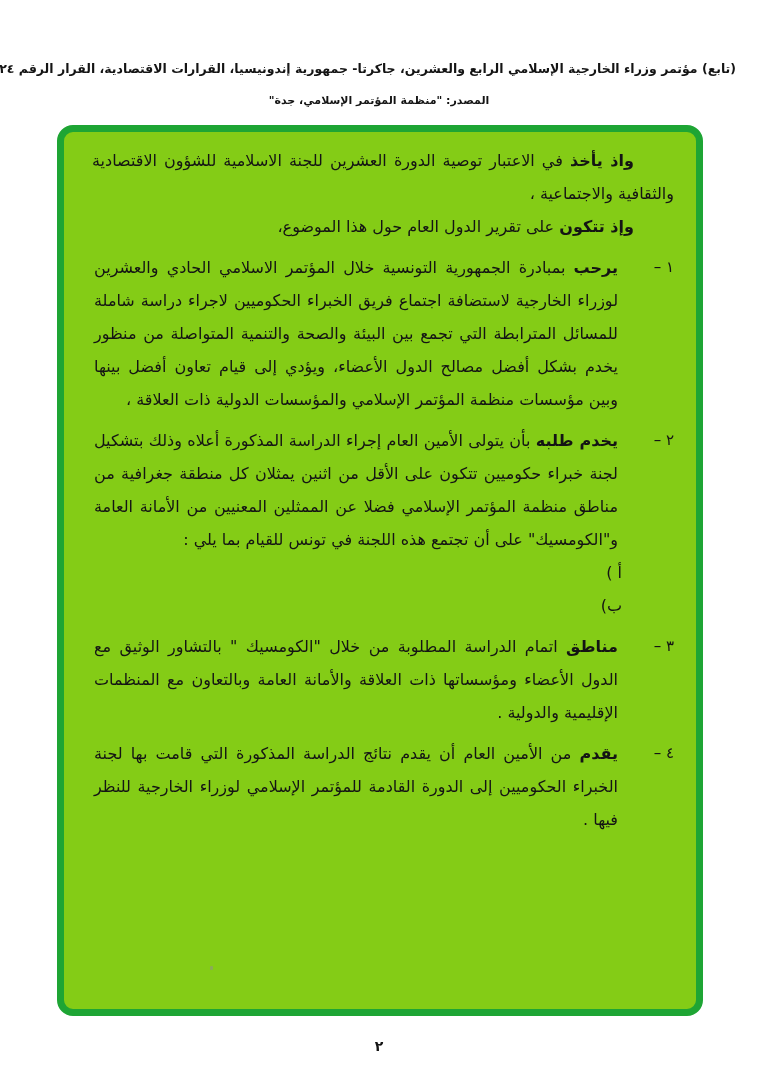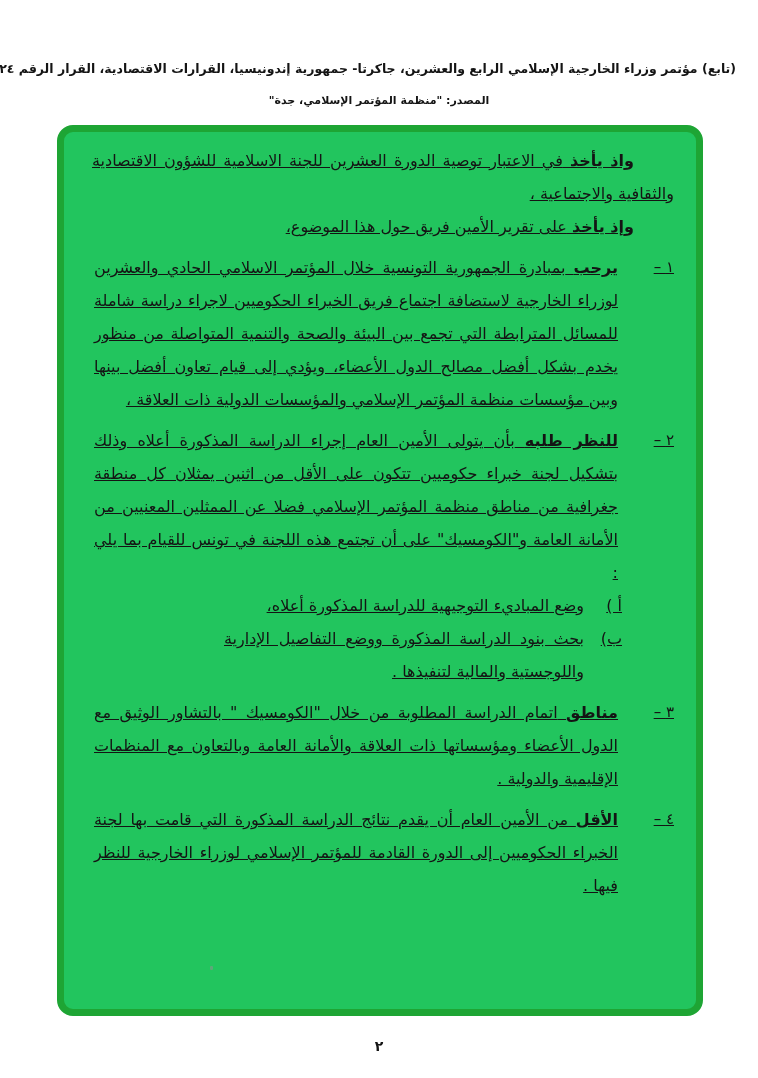--- a/index.html
+++ b/index.html
@@ -3,21 +3,21 @@
 <meta charset="utf-8">
 <style>
   html,body{margin:0;padding:0;background:#ffffff;}
   .page{position:relative;width:758px;height:1078px;background:#ffffff;
         font-family:"DejaVu Sans",sans-serif;color:#141414;overflow:hidden;margin:0 auto;}
   .hdr{position:absolute;top:60px;left:22px;right:22px;direction:rtl;text-align:center;
        font-weight:bold;font-size:12.5px;line-height:18px;white-space:nowrap;}
   .src{position:absolute;top:93px;left:0;right:0;direction:rtl;text-align:center;
        font-weight:bold;font-size:11px;line-height:16px;}
   .box{position:absolute;left:57px;top:125px;width:646px;height:891px;
-       border:7px solid #1ea534;border-radius:16px;box-sizing:border-box;background:#22c55e;text-decoration:underline;}
+       border:7px solid #1ea534;border-radius:16px;box-sizing:border-box;background:#84cc16;}
   .content{padding:12px 22px 0 28px;direction:rtl;font-size:16px;line-height:33px;
            text-align:justify;}
   .para{margin:0;text-indent:40px;}
   .lead{font-weight:bold;}
   .item{display:flex;margin-top:8px;}
   .inum{width:56px;flex:none;font-size:15px;font-weight:normal;}
   .ibody{width:524px;flex:none;text-align:justify;margin-left:20px;}
   .sub{display:flex;padding-right:52px;}
   .smark{width:38px;flex:none;}
   .stext{width:360px;flex:none;text-align:justify;}
@@ -32,50 +32,48 @@
 <div class="page">
 
   <div class="hdr">(تابع) مؤتمر وزراء الخارجية الإسلامي الرابع والعشرين، جاكرتا- جمهورية إندونيسيا، القرارات الاقتصادية، القرار الرقم ٣٥/٢٤-أق</div>
   <div class="src">المصدر:  "منظمة المؤتمر الإسلامي، جدة"</div>
 
   <div class="box" style="border-color: rgb(30, 165, 52);">
     <div class="content">
 
       <p class="para"><span class="lead">واذ يأخذ</span> <span>في الاعتبار توصية الدورة العشرين للجنة الاسلامية للشؤون الاقتصادية والثقافية والاجتماعية ،</span></p>
 
-      <p class="para"><span class="lead">وإذ يأخذ</span> <span>على تقرير الأمين فريق حول هذا الموضوع،</span></p>
+      <p class="para"><span class="lead">وإذ تتكون</span> <span>على تقرير الدول العام حول هذا الموضوع،</span></p>
 
       <div class="item">
         <div class="inum">١ –</div>
         <div class="ibody"><span class="lead">يرحب</span> <span>بمبادرة الجمهورية التونسية خلال المؤتمر الاسلامي الحادي والعشرين لوزراء الخارجية لاستضافة اجتماع فريق الخبراء الحكوميين لاجراء دراسة شاملة للمسائل المترابطة التي تجمع بين البيئة والصحة والتنمية المتواصلة من منظور يخدم بشكل أفضل مصالح الدول الأعضاء، ويؤدي إلى قيام تعاون أفضل بينها وبين مؤسسات منظمة المؤتمر الإسلامي والمؤسسات الدولية ذات العلاقة ،</span></div>
       </div>
 
       <div class="item">
         <div class="inum">٢ –</div>
-        <div class="ibody"><span class="lead">للنظر طلبه</span> <span>بأن يتولى الأمين العام إجراء الدراسة المذكورة أعلاه وذلك بتشكيل لجنة خبراء حكوميين تتكون على الأقل من اثنين يمثلان كل منطقة جغرافية من مناطق منظمة المؤتمر الإسلامي فضلا عن الممثلين المعنيين من الأمانة العامة و"الكومسيك" على أن تجتمع هذه اللجنة في تونس للقيام بما يلي :</span></div>
+        <div class="ibody"><span class="lead">يخدم طلبه</span> <span>بأن يتولى الأمين العام إجراء الدراسة المذكورة أعلاه وذلك بتشكيل لجنة خبراء حكوميين تتكون على الأقل من اثنين يمثلان كل منطقة جغرافية من مناطق منظمة المؤتمر الإسلامي فضلا عن الممثلين المعنيين من الأمانة العامة و"الكومسيك" على أن تجتمع هذه اللجنة في تونس للقيام بما يلي :</span></div>
       </div>
 
       <div class="sub">
         <div class="smark">أ )</div>
-        <div class="stext">وضع المباديء التوجيهية للدراسة المذكورة أعلاه،</div>
       </div>
 
       <div class="sub">
         <div class="smark">ب)</div>
-        <div class="stext">بحث بنود الدراسة المذكورة ووضع التفاصيل الإدارية واللوجستية والمالية لتنفيذها .</div>
       </div>
 
       <div class="item">
         <div class="inum">٣ –</div>
         <div class="ibody"><span class="lead">مناطق</span> <span>اتمام الدراسة المطلوبة من خلال "الكومسيك " بالتشاور الوثيق مع الدول الأعضاء ومؤسساتها ذات  العلاقة والأمانة العامة وبالتعاون مع المنظمات الإقليمية والدولية .</span></div>
       </div>
 
       <div class="item">
         <div class="inum">٤ –</div>
-        <div class="ibody"><span class="lead">الأقل</span> <span>من الأمين العام أن يقدم نتائج الدراسة المذكورة التي قامت بها لجنة الخبراء الحكوميين إلى الدورة القادمة للمؤتمر الإسلامي لوزراء الخارجية للنظر فيها .</span></div>
+        <div class="ibody"><span class="lead">يقدم</span> <span>من الأمين العام أن يقدم نتائج الدراسة المذكورة التي قامت بها لجنة الخبراء الحكوميين إلى الدورة القادمة للمؤتمر الإسلامي لوزراء الخارجية للنظر فيها .</span></div>
       </div>
 
     </div>
   </div>
 
   <div class="speck"></div>
 
   <div class="pagenum">٢</div>
 
 </div>

